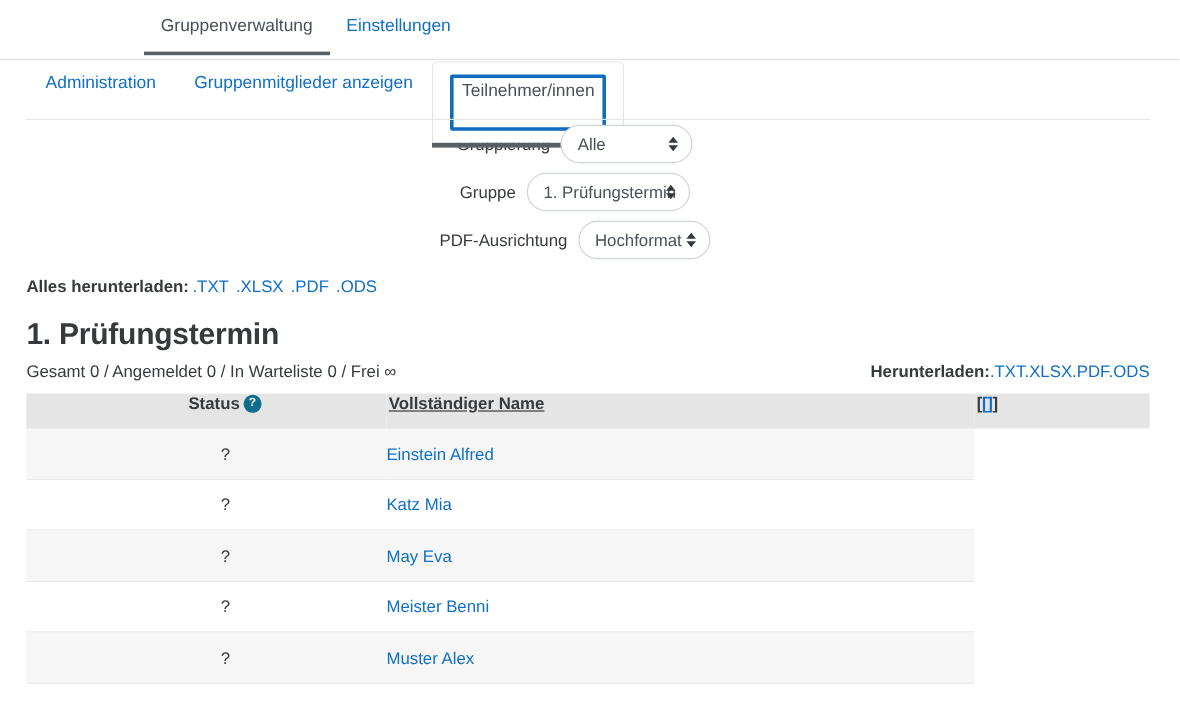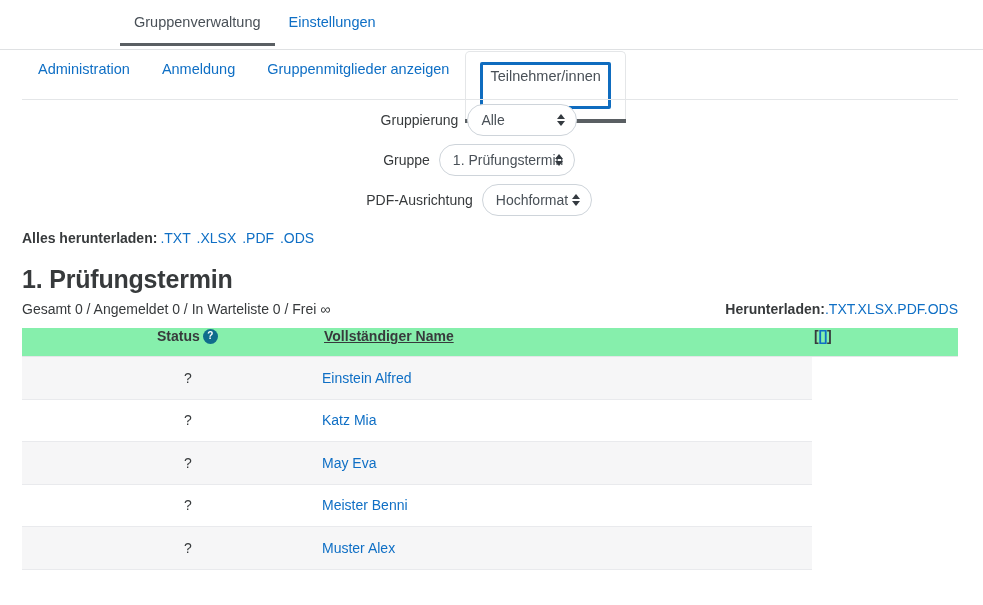--- a/index.html
+++ b/index.html
@@ -232,21 +232,21 @@
     table-layout: fixed;
   }
   table.participants thead th {
     font-size: 14px;
     font-weight: bold;
     color: #373a3c;
     text-align: left;
     padding: 0 0 12px 0;
     border-bottom: 1px solid #e4e6e8;
     vertical-align: bottom;
-    background: #86efac;
+    background: #e5e5e5;
   }
   th.col-status { width: 300px; }
   th.col-name   { width: 490px; }
   th.col-extra  { width: 146px; }
 
   .th-status-inner {
     display: inline-flex;
     align-items: center;
     gap: 3px;
     margin-left: 135px;
@@ -305,23 +305,20 @@
   </div>
   <div class="top-nav-item">
     <span>Einstellungen</span>
   </div>
   <div class="top-nav-divider"></div>
 </div>
 
 <div class="tabs-row">
   <div class="tab-item">
     <span>Administration</span>
-  </div>
-  <div class="tab-item">
-    <span>Anmeldung</span>
   </div>
   <div class="tab-item">
     <span>Gruppenmitglieder anzeigen</span>
   </div>
   <div class="tab-item selected">
     <span class="tab-focus">Teilnehmer/innen</span>
   </div>
   <div class="tabs-divider"></div>
 </div>
 

